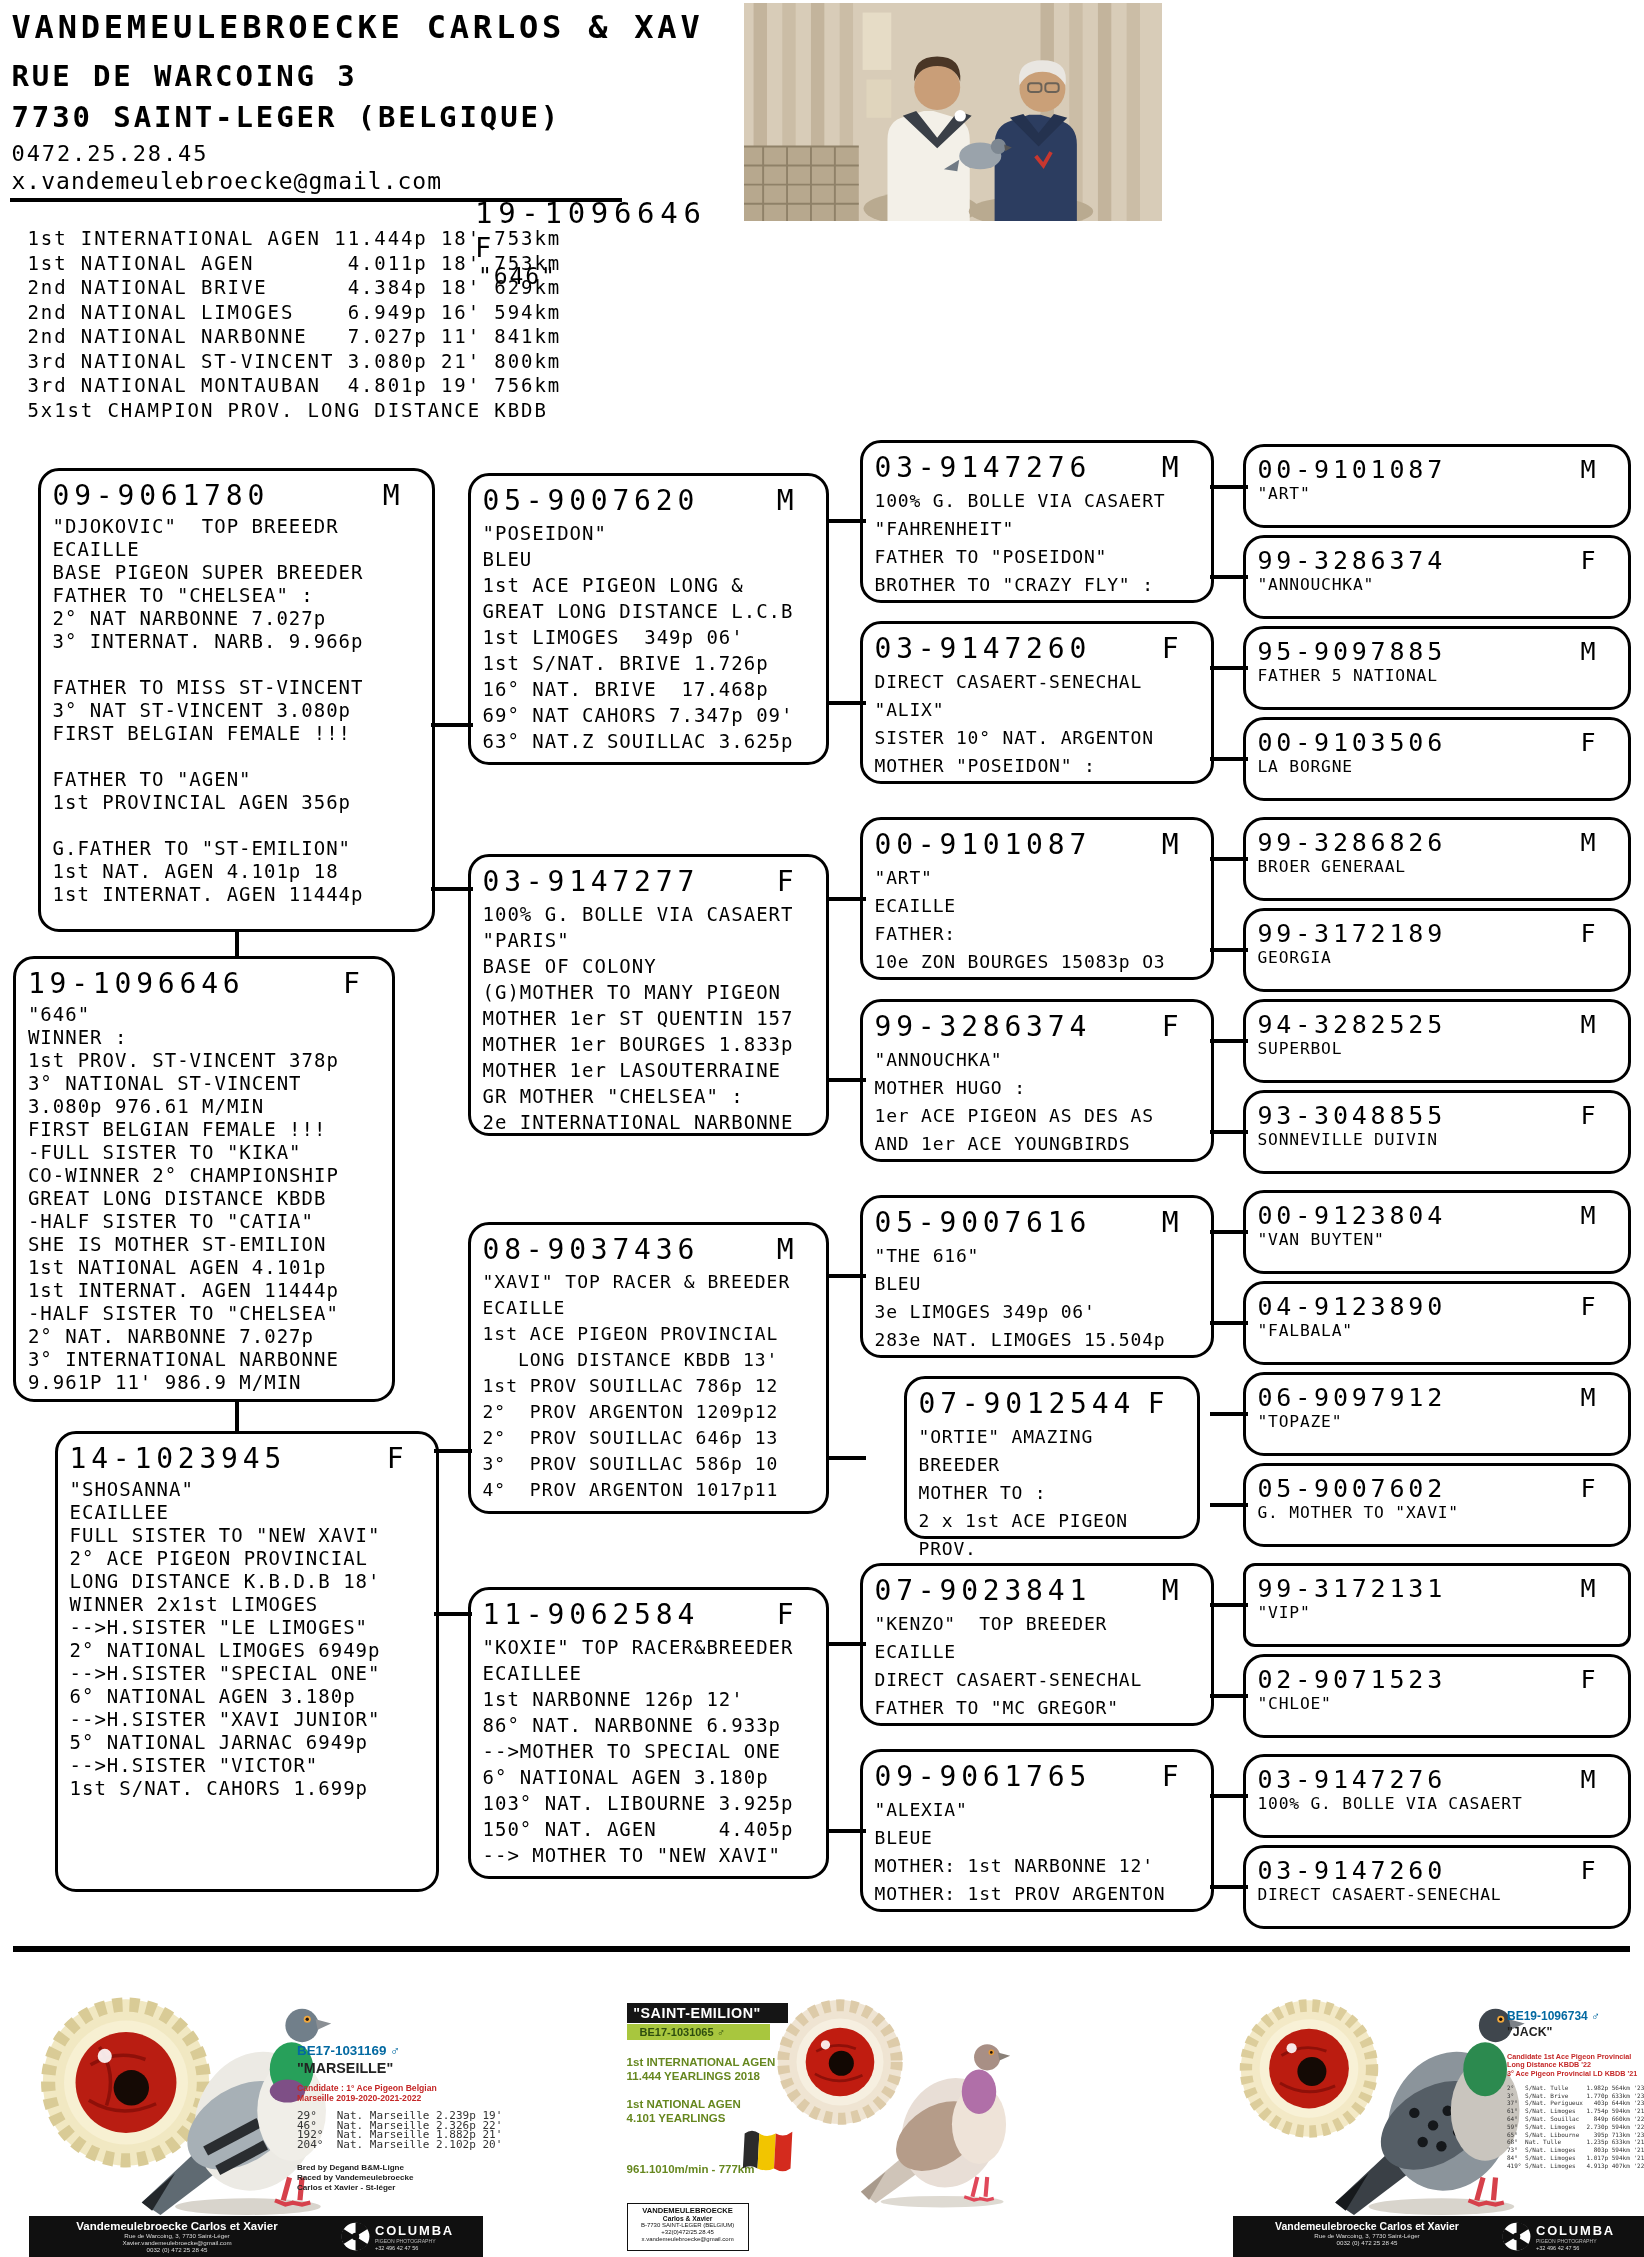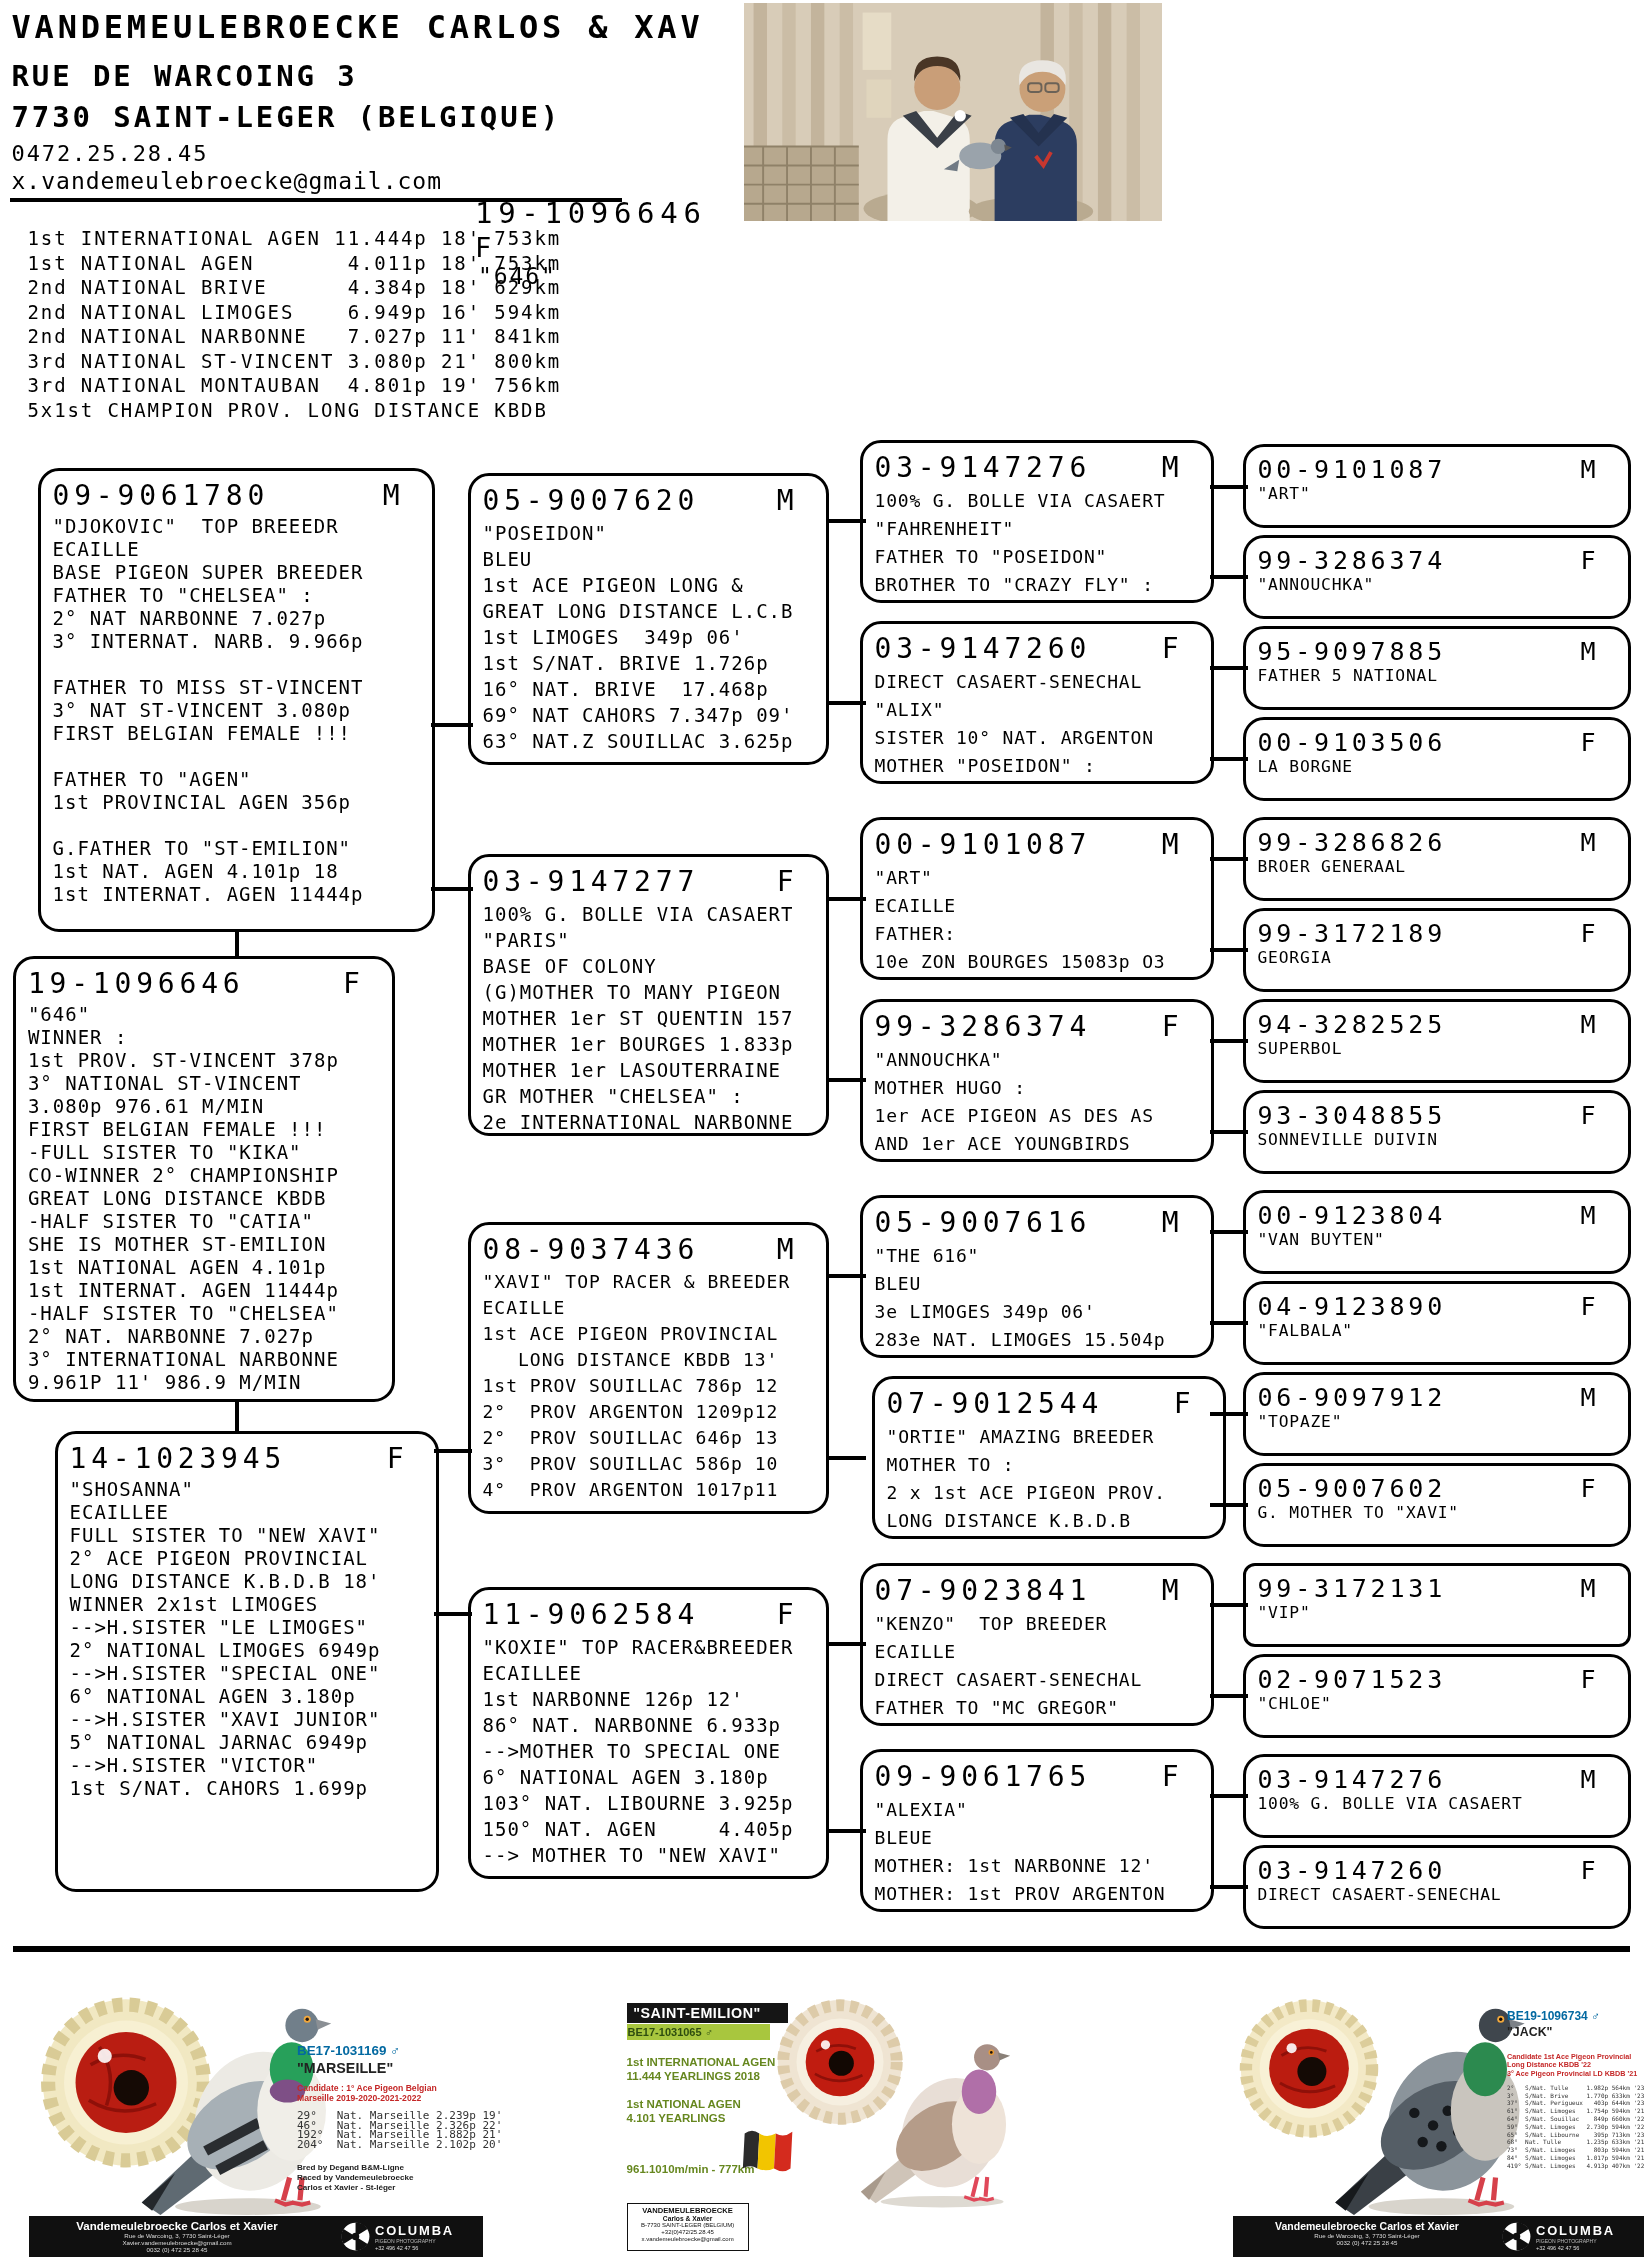--- a/index.html
+++ b/index.html
@@ -38,21 +38,21 @@
   .ltxt{position:absolute;}
   .ring-line{font-weight:bold;font-size:13.4px;color:#0369a1;}
   .bird-name{font-weight:bold;font-size:14.3px;color:#222;margin-top:1.9px;}
   .red-lines{font-weight:bold;font-size:8.6px;line-height:10px;color:#c42727;margin-top:7.6px;white-space:pre-line;}
   .res-lines{font-family:"DejaVu Sans Mono",monospace;font-size:11px;line-height:9.6px;color:#333;margin-top:7.6px;white-space:pre;}
   .credit-lines{font-weight:bold;font-size:8.1px;line-height:9.6px;color:#222;margin-top:14px;white-space:pre-line;}
   
   .banner-black{position:absolute;left:7.6px;top:15.3px;width:161px;height:20px;background:#151515;color:#fff;
      font-weight:bold;font-size:14.3px;letter-spacing:0.5px;line-height:20px;padding-left:6.7px;box-sizing:border-box;}
   .banner-green{position:absolute;left:7.6px;top:36px;width:143px;height:16.3px;background:#a8c63e;color:#2e4d0f;
-     font-weight:bold;font-size:11px;line-height:16.3px;padding-left:1px;box-sizing:border-box;}
+     font-weight:bold;font-size:11px;line-height:16.3px;padding-left:13px;box-sizing:border-box;}
   .green-res{position:absolute;left:7.6px;top:67px;color:#66871f;font-weight:bold;font-size:11.5px;line-height:14px;white-space:pre-line;}
   .speed{position:absolute;left:7.6px;top:175px;color:#66871f;font-weight:bold;font-size:11.5px;}
   .infobox{position:absolute;left:7.6px;top:215px;width:122px;height:48px;border:1.9px solid #111;box-sizing:border-box;
      text-align:center;color:#111;}
   .infobox .b1{font-weight:bold;font-size:7.6px;margin-top:1.9px;}
   .infobox .b2{font-weight:bold;font-size:6.7px;}
   .infobox .b3{font-size:6px;line-height:6.9px;white-space:pre-line;}
   .rtxt-res{font-family:"DejaVu Sans Mono",monospace;font-size:6px;line-height:7.8px;color:#333;margin-top:5.7px;white-space:pre;}
   .rtxt-red{font-weight:bold;font-size:7.2px;line-height:8.4px;color:#c42727;margin-top:14px;white-space:pre-line;}
 </style>
@@ -294,21 +294,21 @@
   <div class="pbox g3" style="left:860px;top:1195px;width:354px;height:163px;">
     <div class="pbox-head">
         <span>05-9007616</span>
         <span class="sex">M</span>
       </div>
     <div class="pbox-body">"THE 616"
 BLEU
 3e LIMOGES 349p 06'
 283e NAT. LIMOGES 15.504p</div>
   </div>
-  <div class="pbox g3" style="left:872px;top:1376px;width:354px;height:163px;">
+  <div class="pbox g3" style="left:904px;top:1376px;width:296px;height:163px;">
     <div class="pbox-head">
         <span>07-9012544</span>
         <span class="sex">F</span>
       </div>
     <div class="pbox-body">"ORTIE" AMAZING BREEDER
 MOTHER TO :
 2 x 1st ACE PIGEON PROV.
 LONG DISTANCE K.B.D.B</div>
   </div>
   <div class="pbox g3" style="left:860px;top:1563px;width:354px;height:163px;">

